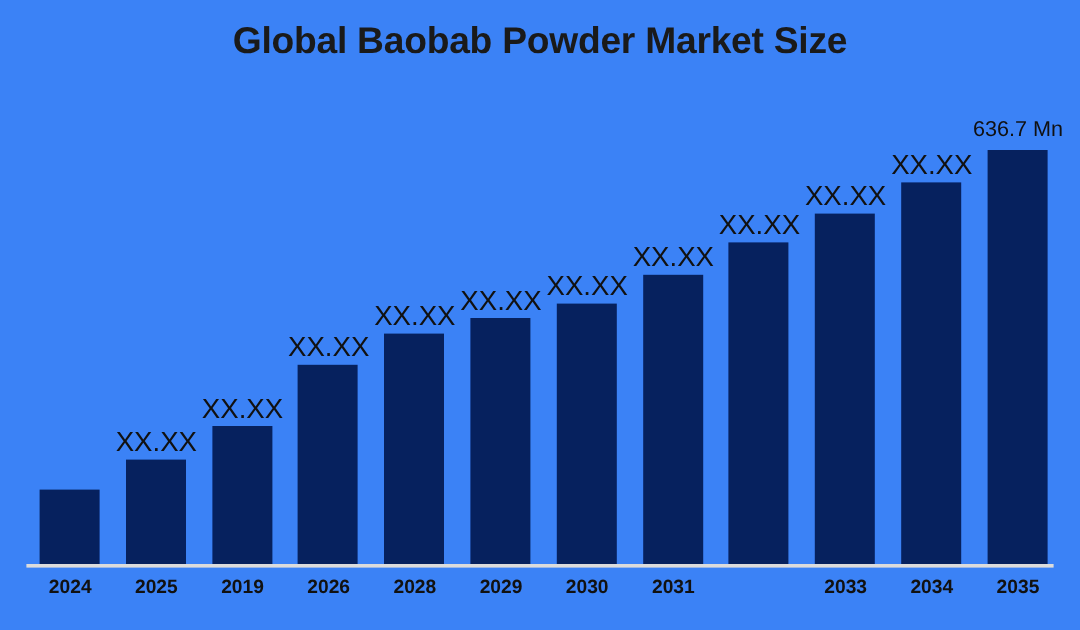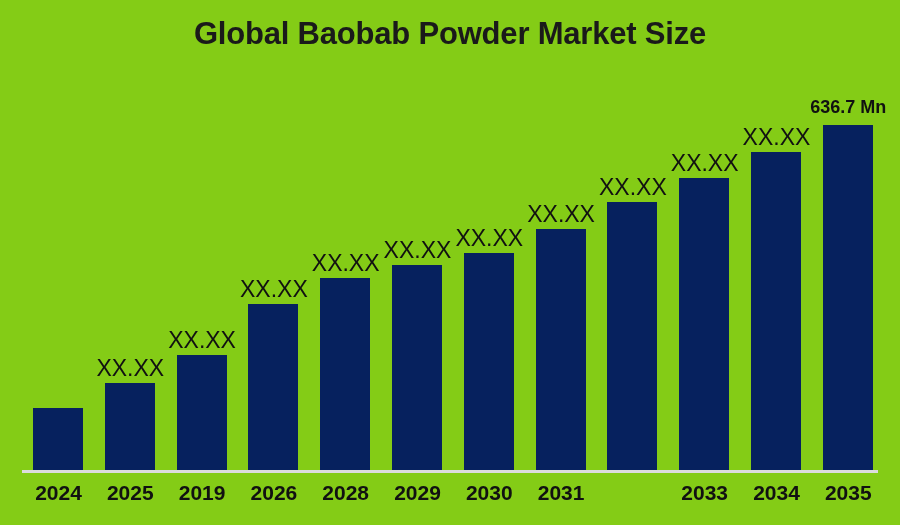--- a/index.html
+++ b/index.html
@@ -8,21 +8,21 @@
     padding: 0;
     background: #ffffff;
   }
   body {
     font-family: "Liberation Sans", sans-serif;
   }
   #chart-root {
     position: relative;
     width: 900px;
     height: 525px;
-    background: #84cc16;
+    background: #3b82f6;
     overflow: hidden;
   }
   .chart-title {
     position: absolute;
     top: 16px;
     left: 0;
     width: 900px;
     text-align: center;
     font-family: "Liberation Sans", sans-serif;
     font-size: 31px;
@@ -63,31 +63,31 @@
     left: -14px;
     width: 103px;
     text-align: center;
     font-family: "Liberation Sans", sans-serif;
     font-size: 23px;
     font-weight: normal;
     color: #111111;
     white-space: nowrap;
   }
   .bar-value-label.highlight {
-    font-weight: bold;
+    font-weight: normal;
     font-size: 18px;
   }
   .bar-cat-label {
     position: absolute;
     top: 481px;
     left: -14px;
     width: 103px;
     text-align: center;
     font-family: "Liberation Sans", sans-serif;
-    font-size: 21px;
+    font-size: 16px;
     font-weight: bold;
     color: #111111;
     white-space: nowrap;
   }
 </style>
 </head>
 <body style="background: rgb(255, 255, 255);">
 
 <div id="chart-root">
 

